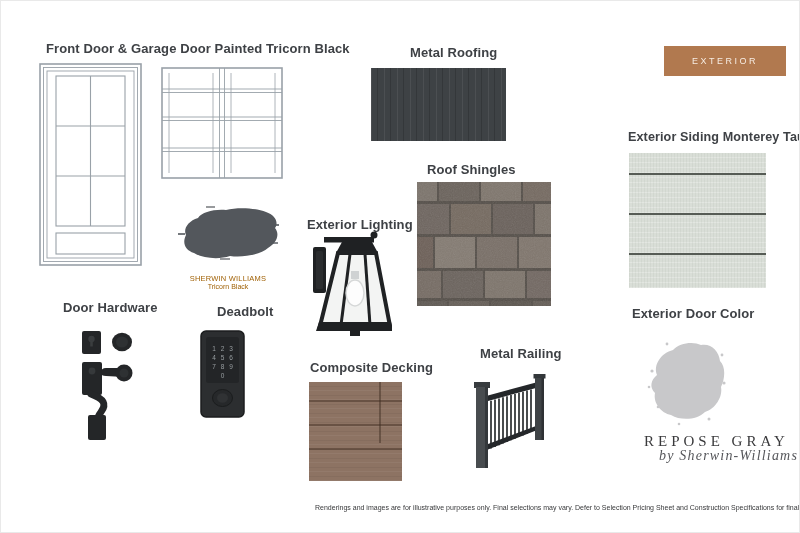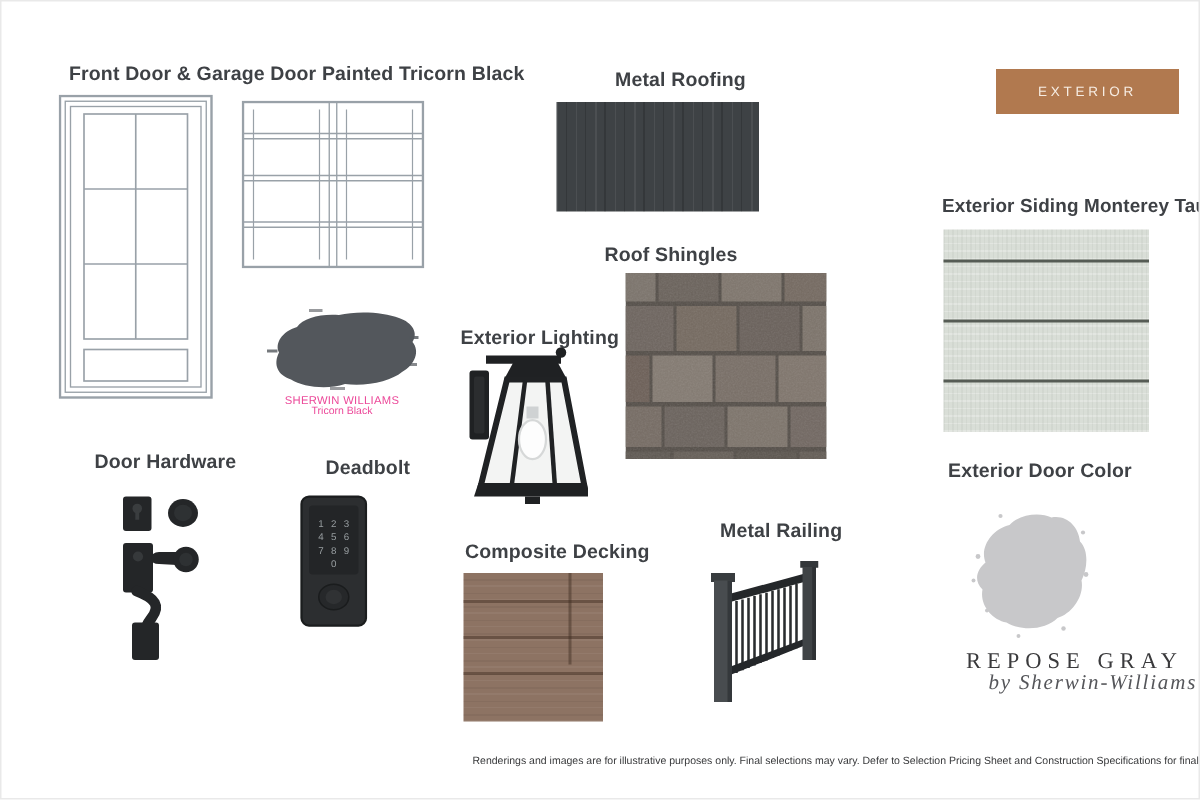--- a/index.html
+++ b/index.html
@@ -12,39 +12,39 @@
   
   .siding{background:#d9ded7;
     background-image:repeating-linear-gradient(90deg, rgba(110,120,108,.07) 0 1px, rgba(0,0,0,0) 1px 3px),
                      repeating-linear-gradient(0deg, rgba(255,255,255,.25) 0 1px, rgba(0,0,0,0) 1px 5px);}
   .siding-line{position:absolute;left:0;right:0;height:1.5px;background:#565c55;}
   
   .decking{background:#8d7363;
     background-image:repeating-linear-gradient(0deg, rgba(255,255,255,.05) 0 1px, rgba(0,0,0,0) 1px 4px, rgba(0,0,0,.05) 4px 5px, rgba(0,0,0,0) 5px 9px);}
   .deck-gap{position:absolute;left:0;right:0;height:2px;background:rgba(62,42,31,.45);}
   .deck-vline{position:absolute;top:0;width:1.5px;height:62%;background:rgba(60,42,32,.45);}
-  .paint-caption{position:absolute;text-align:center;color:#ec4899;line-height:1.25;}
+  .paint-caption{position:absolute;text-align:center;color:#a16207;line-height:1.25;margin-top:12px;}
   .paint-caption .brand{font-size:7.5px;letter-spacing:.2px;}
   .paint-caption .pname{font-size:7px;}
   .badge{position:absolute;display:flex;align-items:center;justify-content:center;
     background:#b1794f;color:#f6ece2;font-size:9px;letter-spacing:2.5px;font-weight:400;}
   .repose-name{position:absolute;font-family:"Liberation Serif",serif;font-size:15px;letter-spacing:4px;color:#3a3a3c;white-space:nowrap;}
   .repose-by{position:absolute;font-family:"Liberation Serif",serif;font-style:italic;font-size:14px;letter-spacing:1.2px;color:#55565a;white-space:nowrap;}
   .disclaimer{position:absolute;font-size:7px;color:#37383a;text-align:center;white-space:nowrap;}
   svg{display:block;}
 </style>
 </head>
 <body>
 
 <div id="canvas">
 
   <div class="title" style="left:45px;top:40px;">Front Door &amp; Garage Door Painted Tricorn Black</div>
   <div class="title" style="left:371px;top:44px;margin-left:38px;">Metal Roofing</div>
   <div class="title" style="left:627px;top:129px;font-size:12.6px;">Exterior Siding Monterey Taupe</div>
-  <div class="title" style="left:402px;top:161px;">Roof Shingles</div>
+  <div class="title" style="left:426px;top:161px;">Roof Shingles</div>
   <div class="title" style="left:306px;top:216px;">Exterior Lighting</div>
   <div class="title" style="left:62px;top:299px;">Door Hardware</div>
   <div class="title" style="left:195px;top:303px;padding-left:21px;">Deadbolt</div>
   <div class="title" style="left:631px;top:305px;">Exterior Door Color</div>
   <div class="title" style="left:309px;top:359px;">Composite Decking</div>
   <div class="title" style="left:469px;top:345px;padding-left:10px;">Metal Railing</div>
 
   <div class="badge" style="left:663px;top:45px;width:122px;height:30px;">
     <span>EXTERIOR</span>
   </div>

